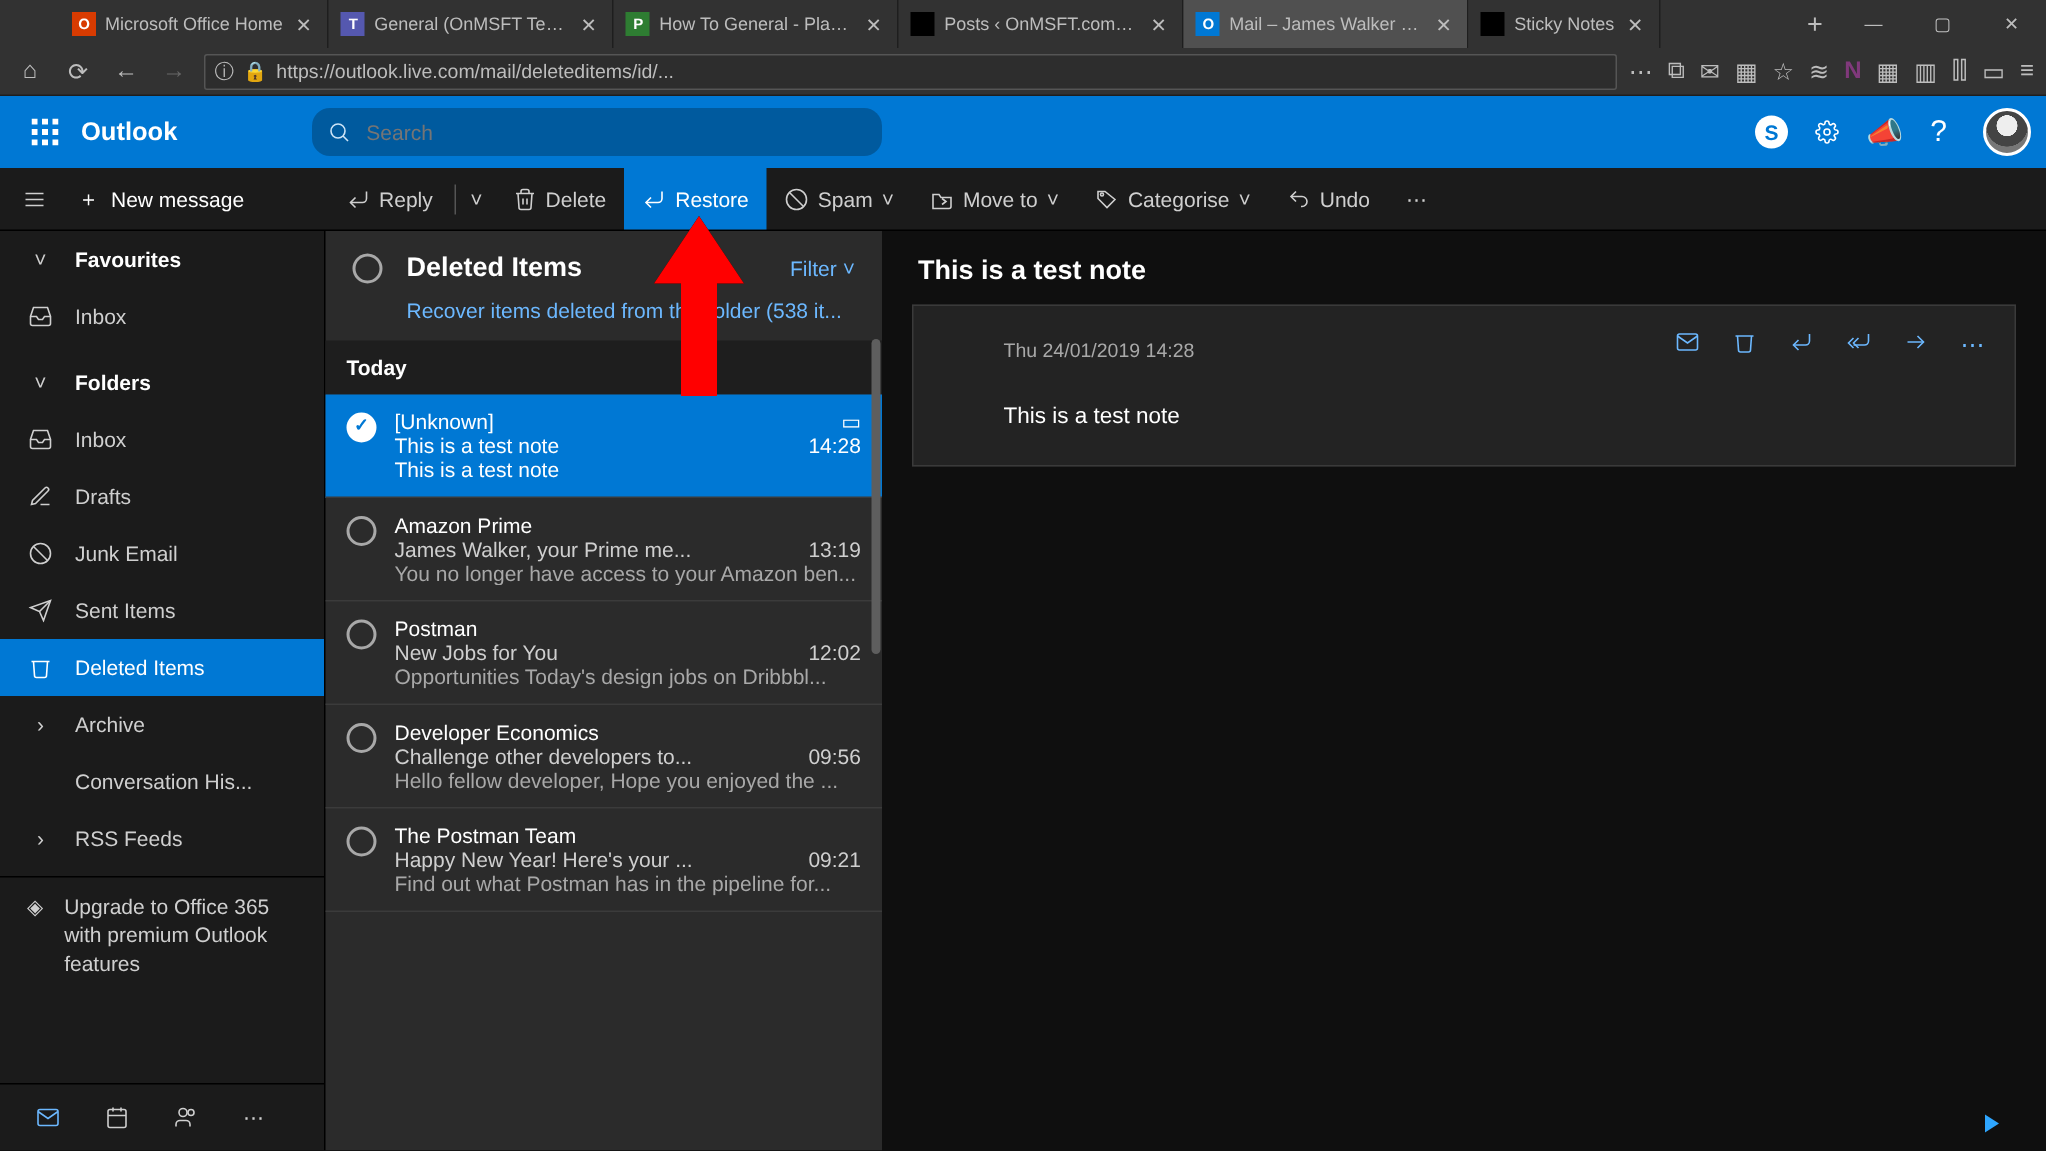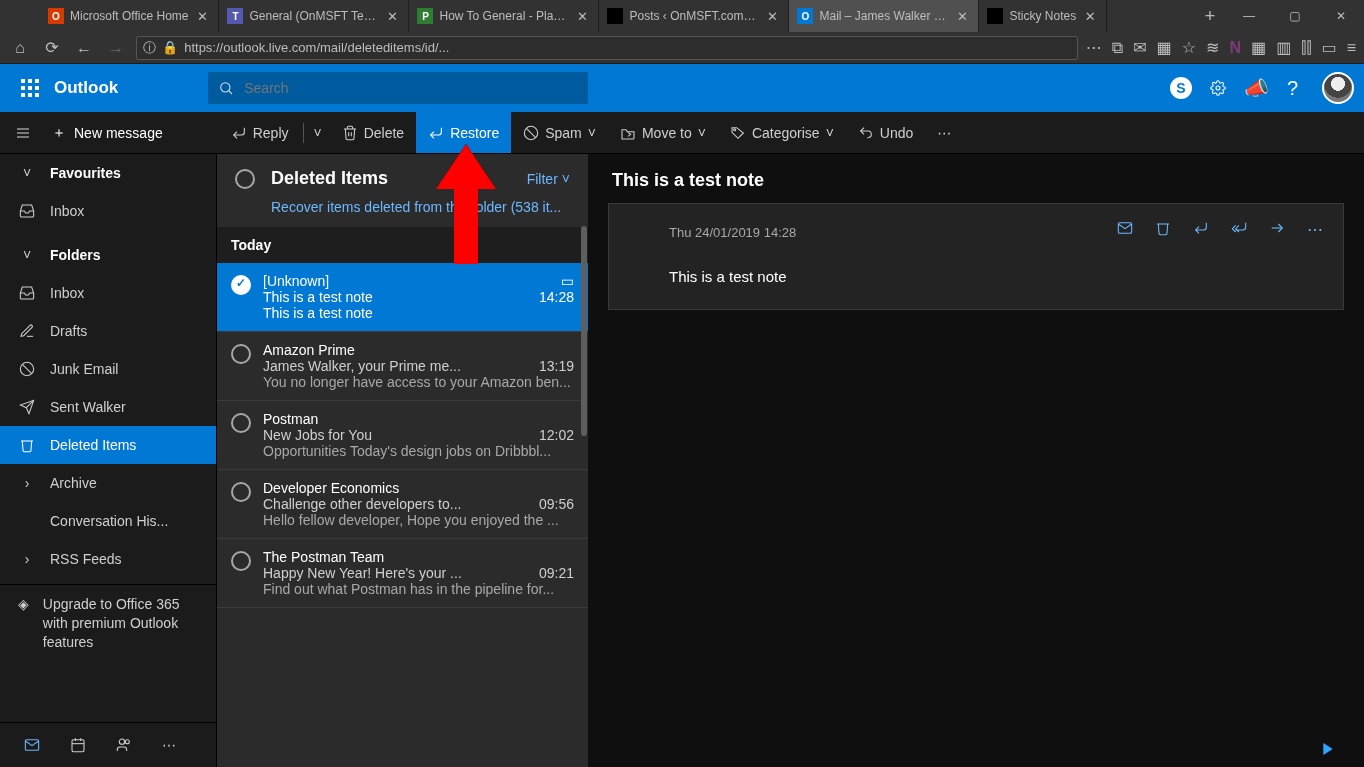--- a/index.html
+++ b/index.html
@@ -43,21 +43,21 @@
   .addrbar{height:32px;background:var(--chrome-bg);display:flex;align-items:center;gap:8px;padding:0 8px;border-bottom:1px solid #1e1e1e}
   .btn-ic{width:24px;height:24px;display:flex;align-items:center;justify-content:center;color:var(--chrome-mut)}
   .addr{flex:1;height:24px;border:1px solid #555;border-radius:2px;display:flex;align-items:center;gap:6px;padding:0 6px;background:#2d2d2d;color:var(--chrome-mut);font-size:13px}
   .addr .lock{color:#5ecb63}
   .ext-icons{display:flex;gap:10px;align-items:center;color:var(--chrome-mut)}
 
   
   .ol-header{height:48px;background:var(--header-blue);display:flex;align-items:center;padding:0 10px;position:relative}
   .waffle{width:40px;height:40px;display:flex;align-items:center;justify-content:center;color:#fff}
   .ol-title{font-weight:600;font-size:17px;color:#fff;margin-left:4px}
-  .search{margin-left:90px;width:380px;height:32px;background:#005a9e;display:flex;align-items:center;gap:8px;padding:0 10px;border-radius:2px}
+  .search{margin-left:90px;width:380px;height:32px;background:#005a9e;display:flex;align-items:center;gap:8px;padding:0 10px;border-radius:12px}
   .search input{flex:1;background:transparent;border:none;outline:none;color:#cde4f7;font-size:14px}
   .hdr-right{margin-left:auto;display:flex;align-items:center;gap:18px;color:#fff}
   .avatar{width:32px;height:32px;border-radius:50%;background:radial-gradient(circle at 50% 35%, #eee 0 30%, #444 31% 60%, #777 61% 100%);margin-left:6px;border:2px solid #fff}
 
   
   .toolbar{height:42px;background:var(--panel2);display:flex;align-items:center;color:var(--mut);font-size:14px;border-bottom:1px solid #000}
   .tb-btn{display:flex;align-items:center;gap:6px;padding:0 12px;height:100%;cursor:pointer}
   .tb-btn.sel{background:var(--selected);color:#fff}
   .tb-sep{width:1px;height:20px;background:#555;margin:0 2px}
   .hamburger{width:46px;display:flex;justify-content:center}
@@ -344,21 +344,21 @@
         </span>
       <span>Junk Email</span>
     </div>
     <div class="side-item">
       <span class="ic">
           <svg class="ic-svg" viewBox="0 0 24 24">
             <line x1="22" y1="2" x2="11" y2="13"></line>
             <polygon points="22 2 15 22 11 13 2 9 22 2"></polygon>
           </svg>
         </span>
-      <span>Sent Walker</span>
+      <span>Sent Items</span>
     </div>
     <div class="side-item sel">
       <span class="ic">
           <svg class="ic-svg" viewBox="0 0 24 24">
             <polyline points="3 6 5 6 21 6"></polyline>
             <path d="M19 6l-1 14a2 2 0 0 1-2 2H8a2 2 0 0 1-2-2L5 6"></path>
           </svg>
         </span>
       <span>Deleted Items</span>
     </div>

